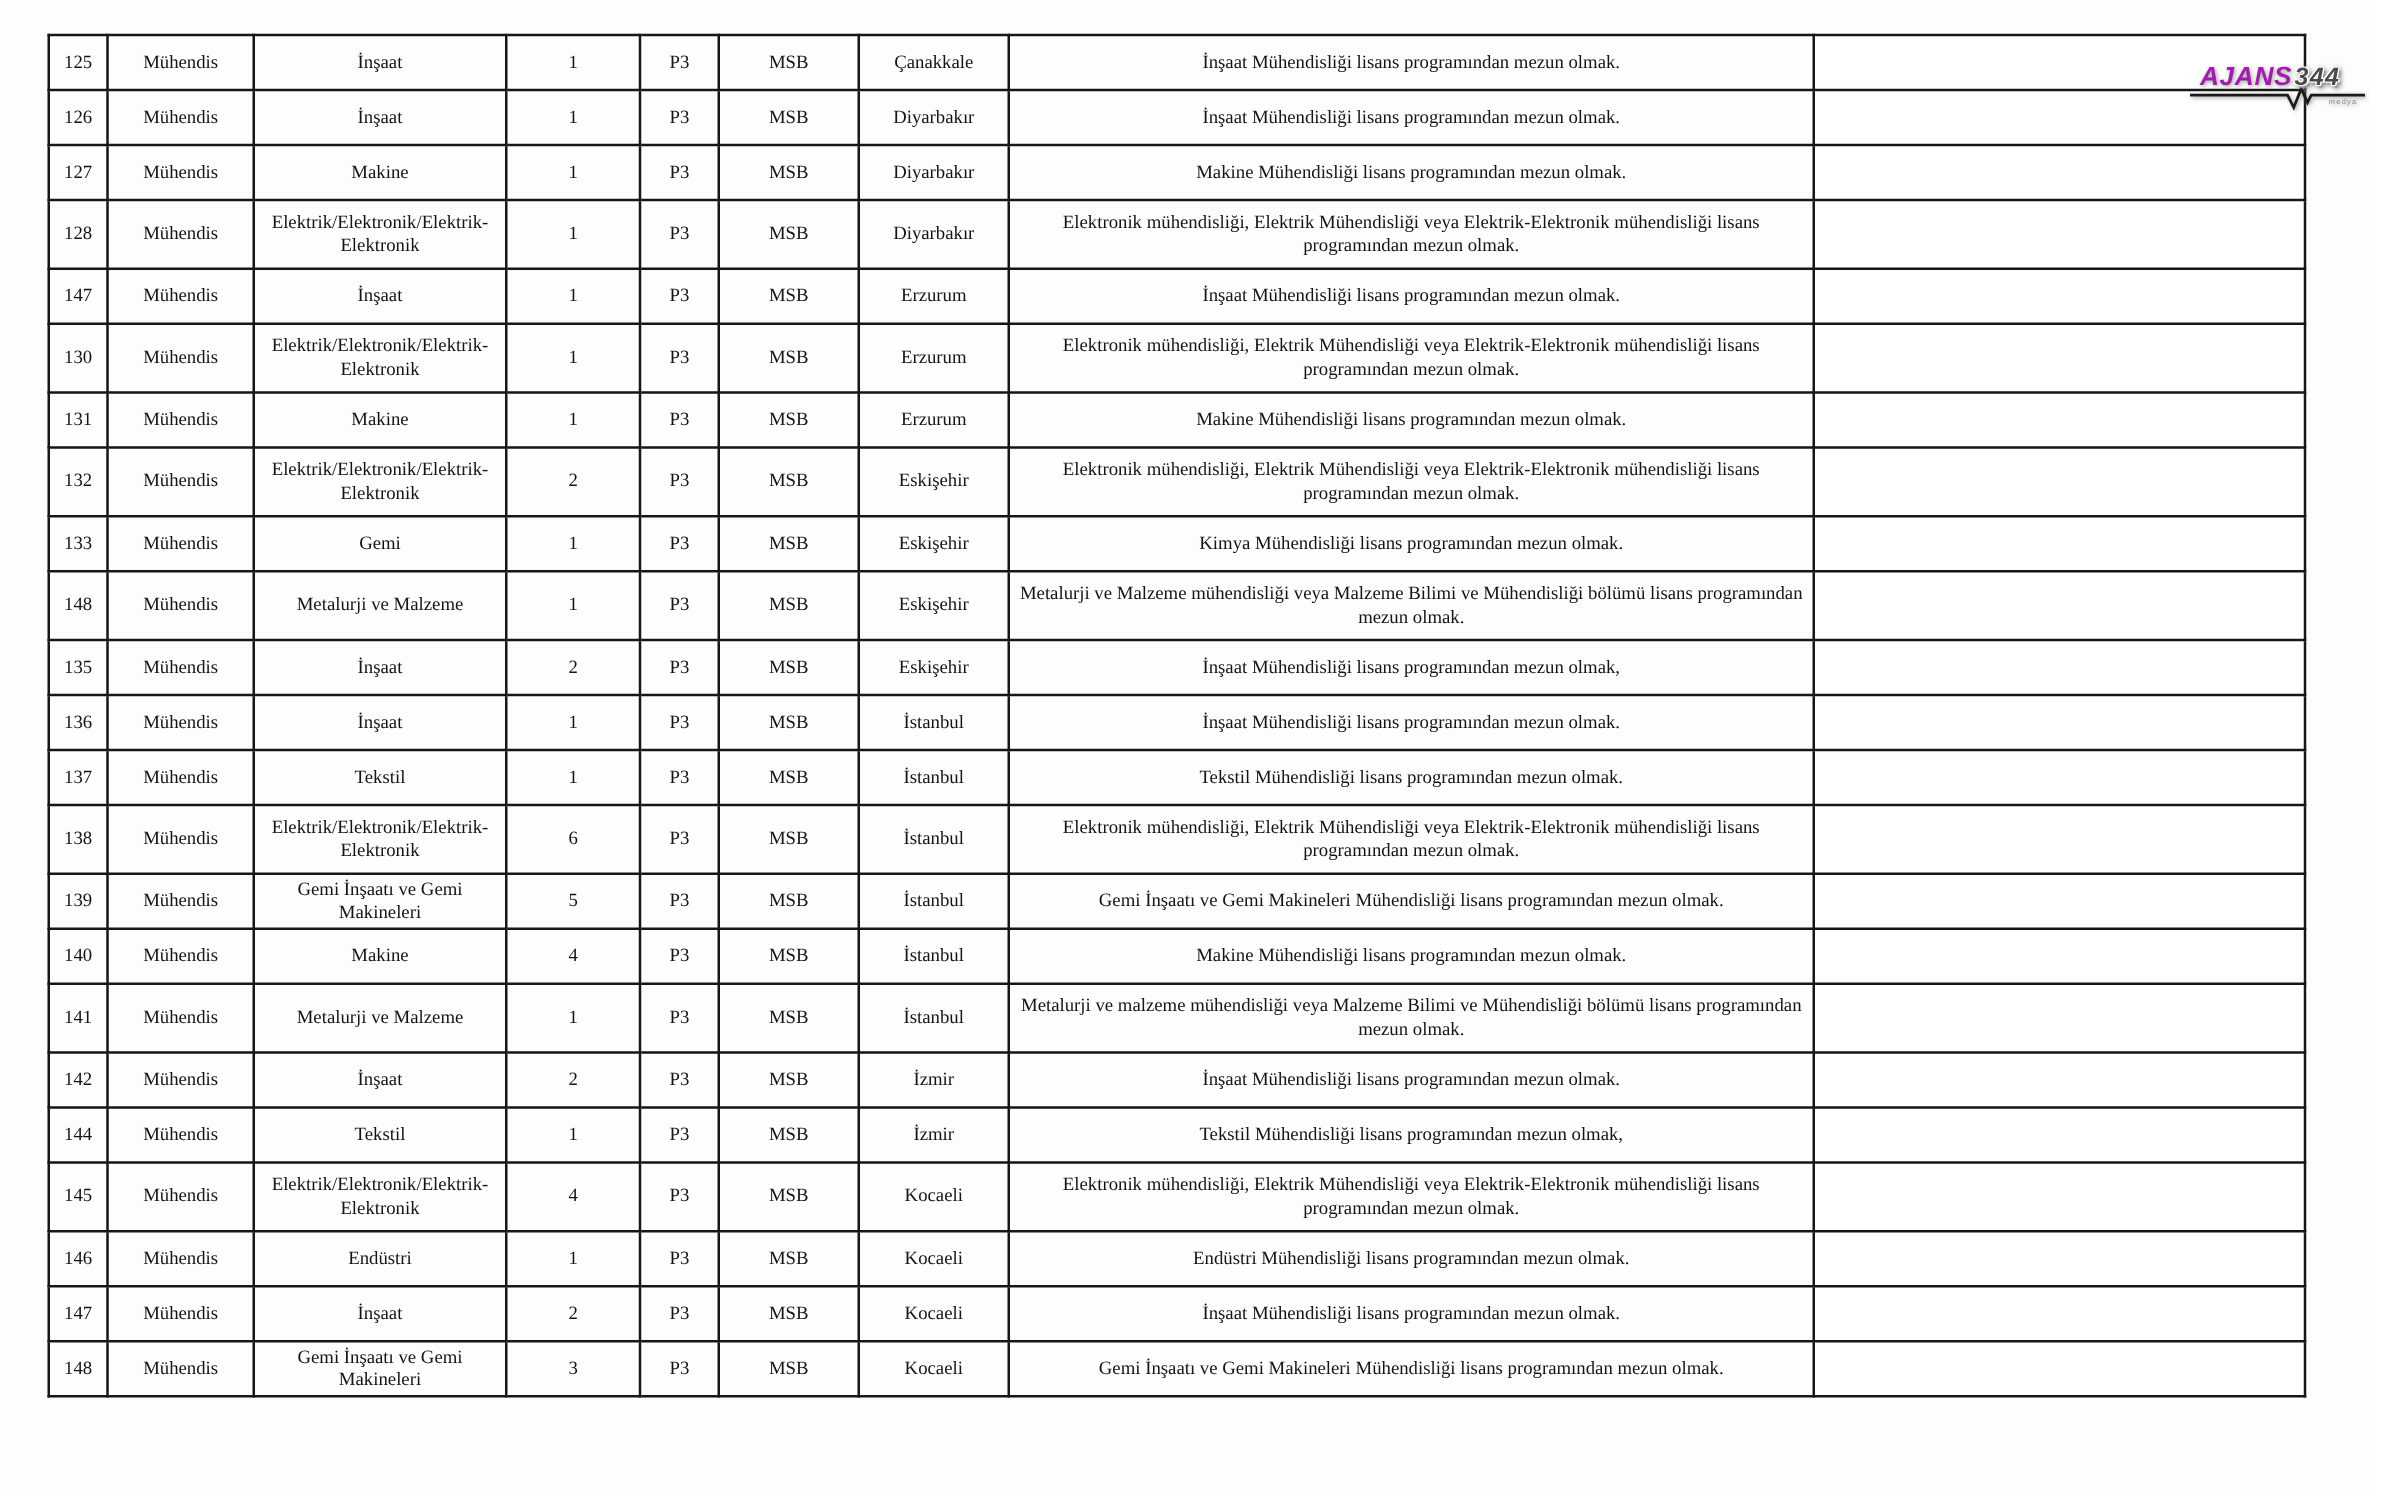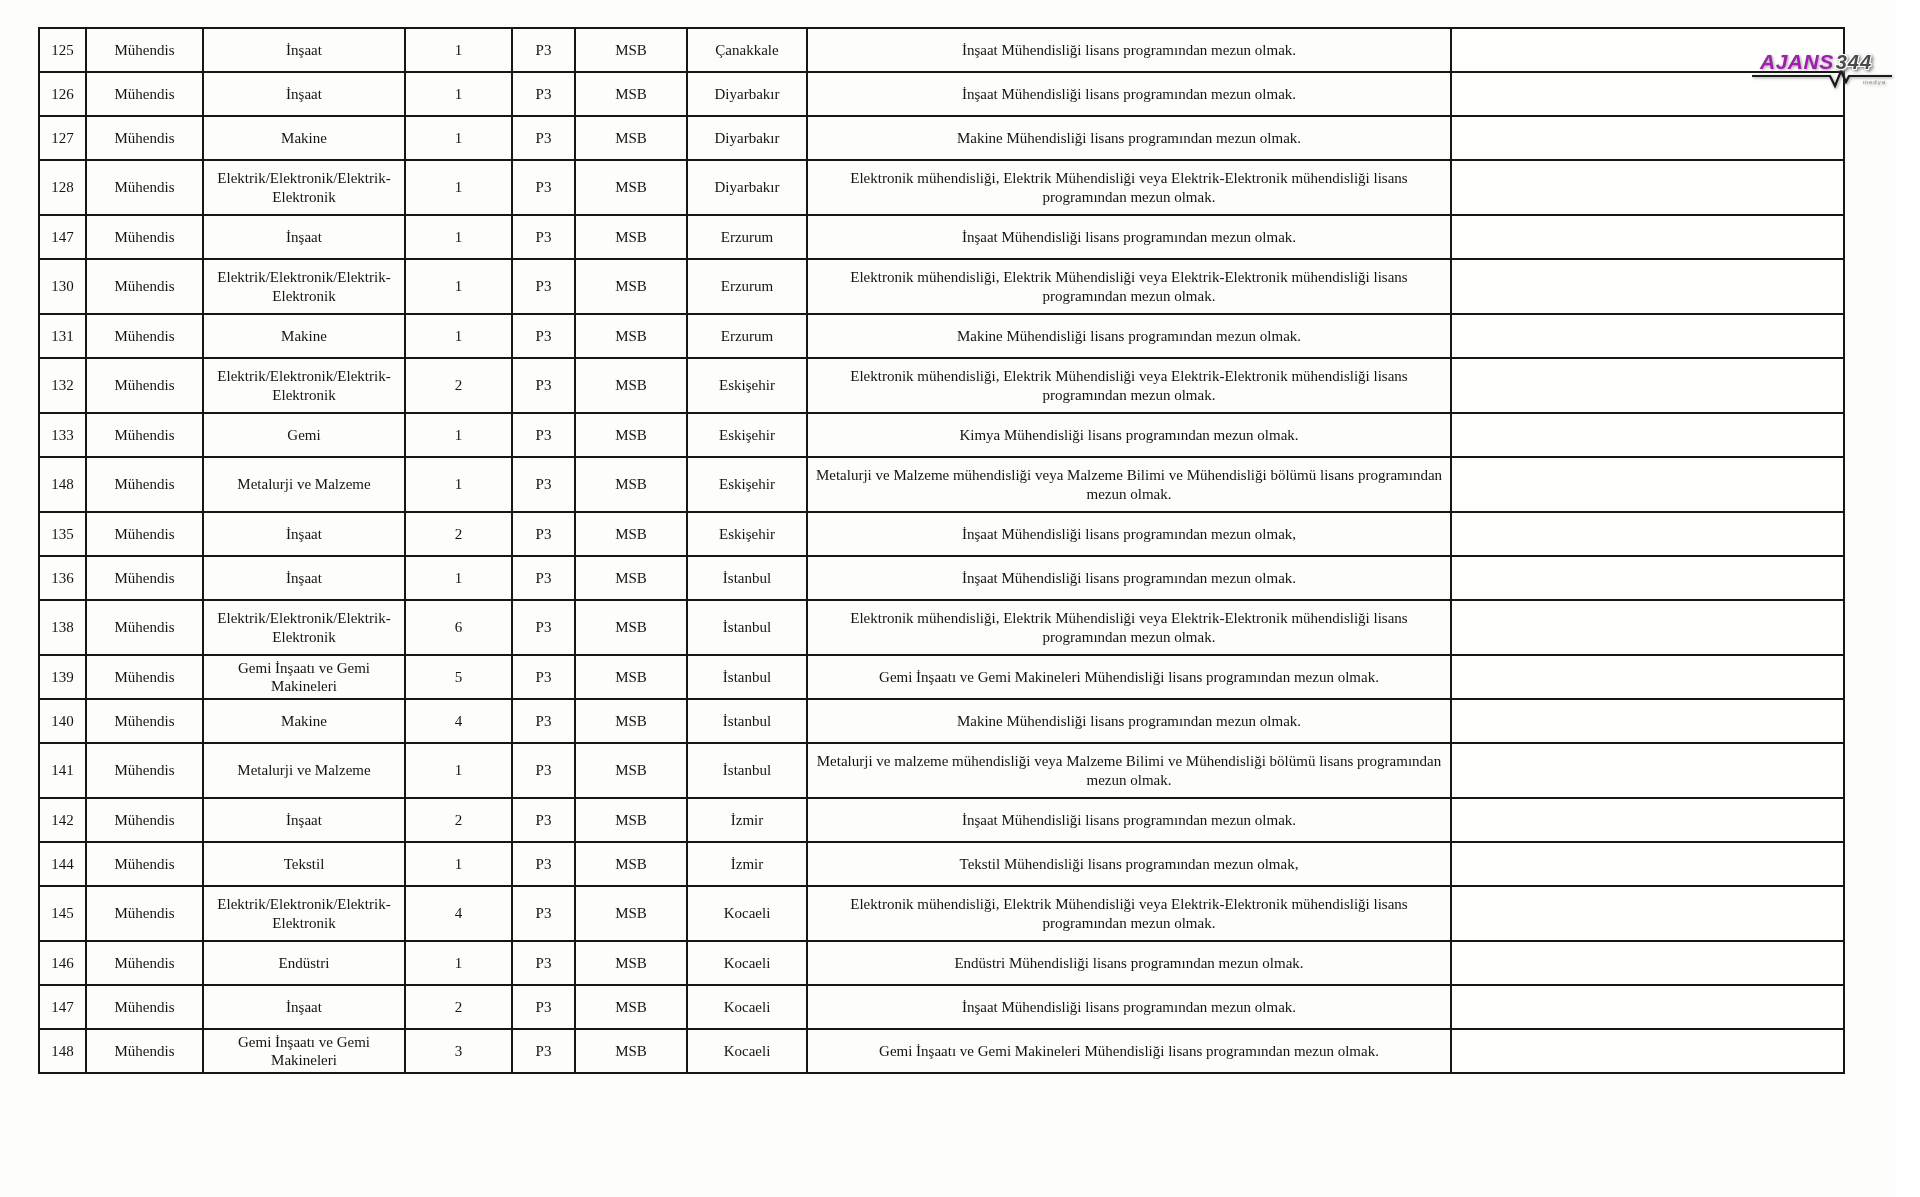--- a/index.html
+++ b/index.html
@@ -198,20 +198,31 @@
           <td class="c-no">136</td>
           <td class="c-title">Mühendis</td>
           <td class="c-branch">İnşaat</td>
           <td class="c-count">1</td>
           <td class="c-class">P3</td>
           <td class="c-org">MSB</td>
           <td class="c-city">İstanbul</td>
           <td class="c-requirement">İnşaat Mühendisliği lisans programından mezun olmak.</td>
           <td class="c-blank"></td>
         </tr>
+        <tr class="row">
+          <td class="c-no">137</td>
+          <td class="c-title">Mühendis</td>
+          <td class="c-branch">Tekstil</td>
+          <td class="c-count">1</td>
+          <td class="c-class">P3</td>
+          <td class="c-org">MSB</td>
+          <td class="c-city">İstanbul</td>
+          <td class="c-requirement">Tekstil Mühendisliği lisans programından mezun olmak.</td>
+          <td class="c-blank"></td>
+        </tr>
         <tr class="row tall">
           <td class="c-no">138</td>
           <td class="c-title">Mühendis</td>
           <td class="c-branch">Elektrik/Elektronik/Elektrik-Elektronik</td>
           <td class="c-count">6</td>
           <td class="c-class">P3</td>
           <td class="c-org">MSB</td>
           <td class="c-city">İstanbul</td>
           <td class="c-requirement">Elektronik mühendisliği, Elektrik Mühendisliği veya Elektrik-Elektronik mühendisliği lisans programından mezun olmak.</td>
           <td class="c-blank"></td>

